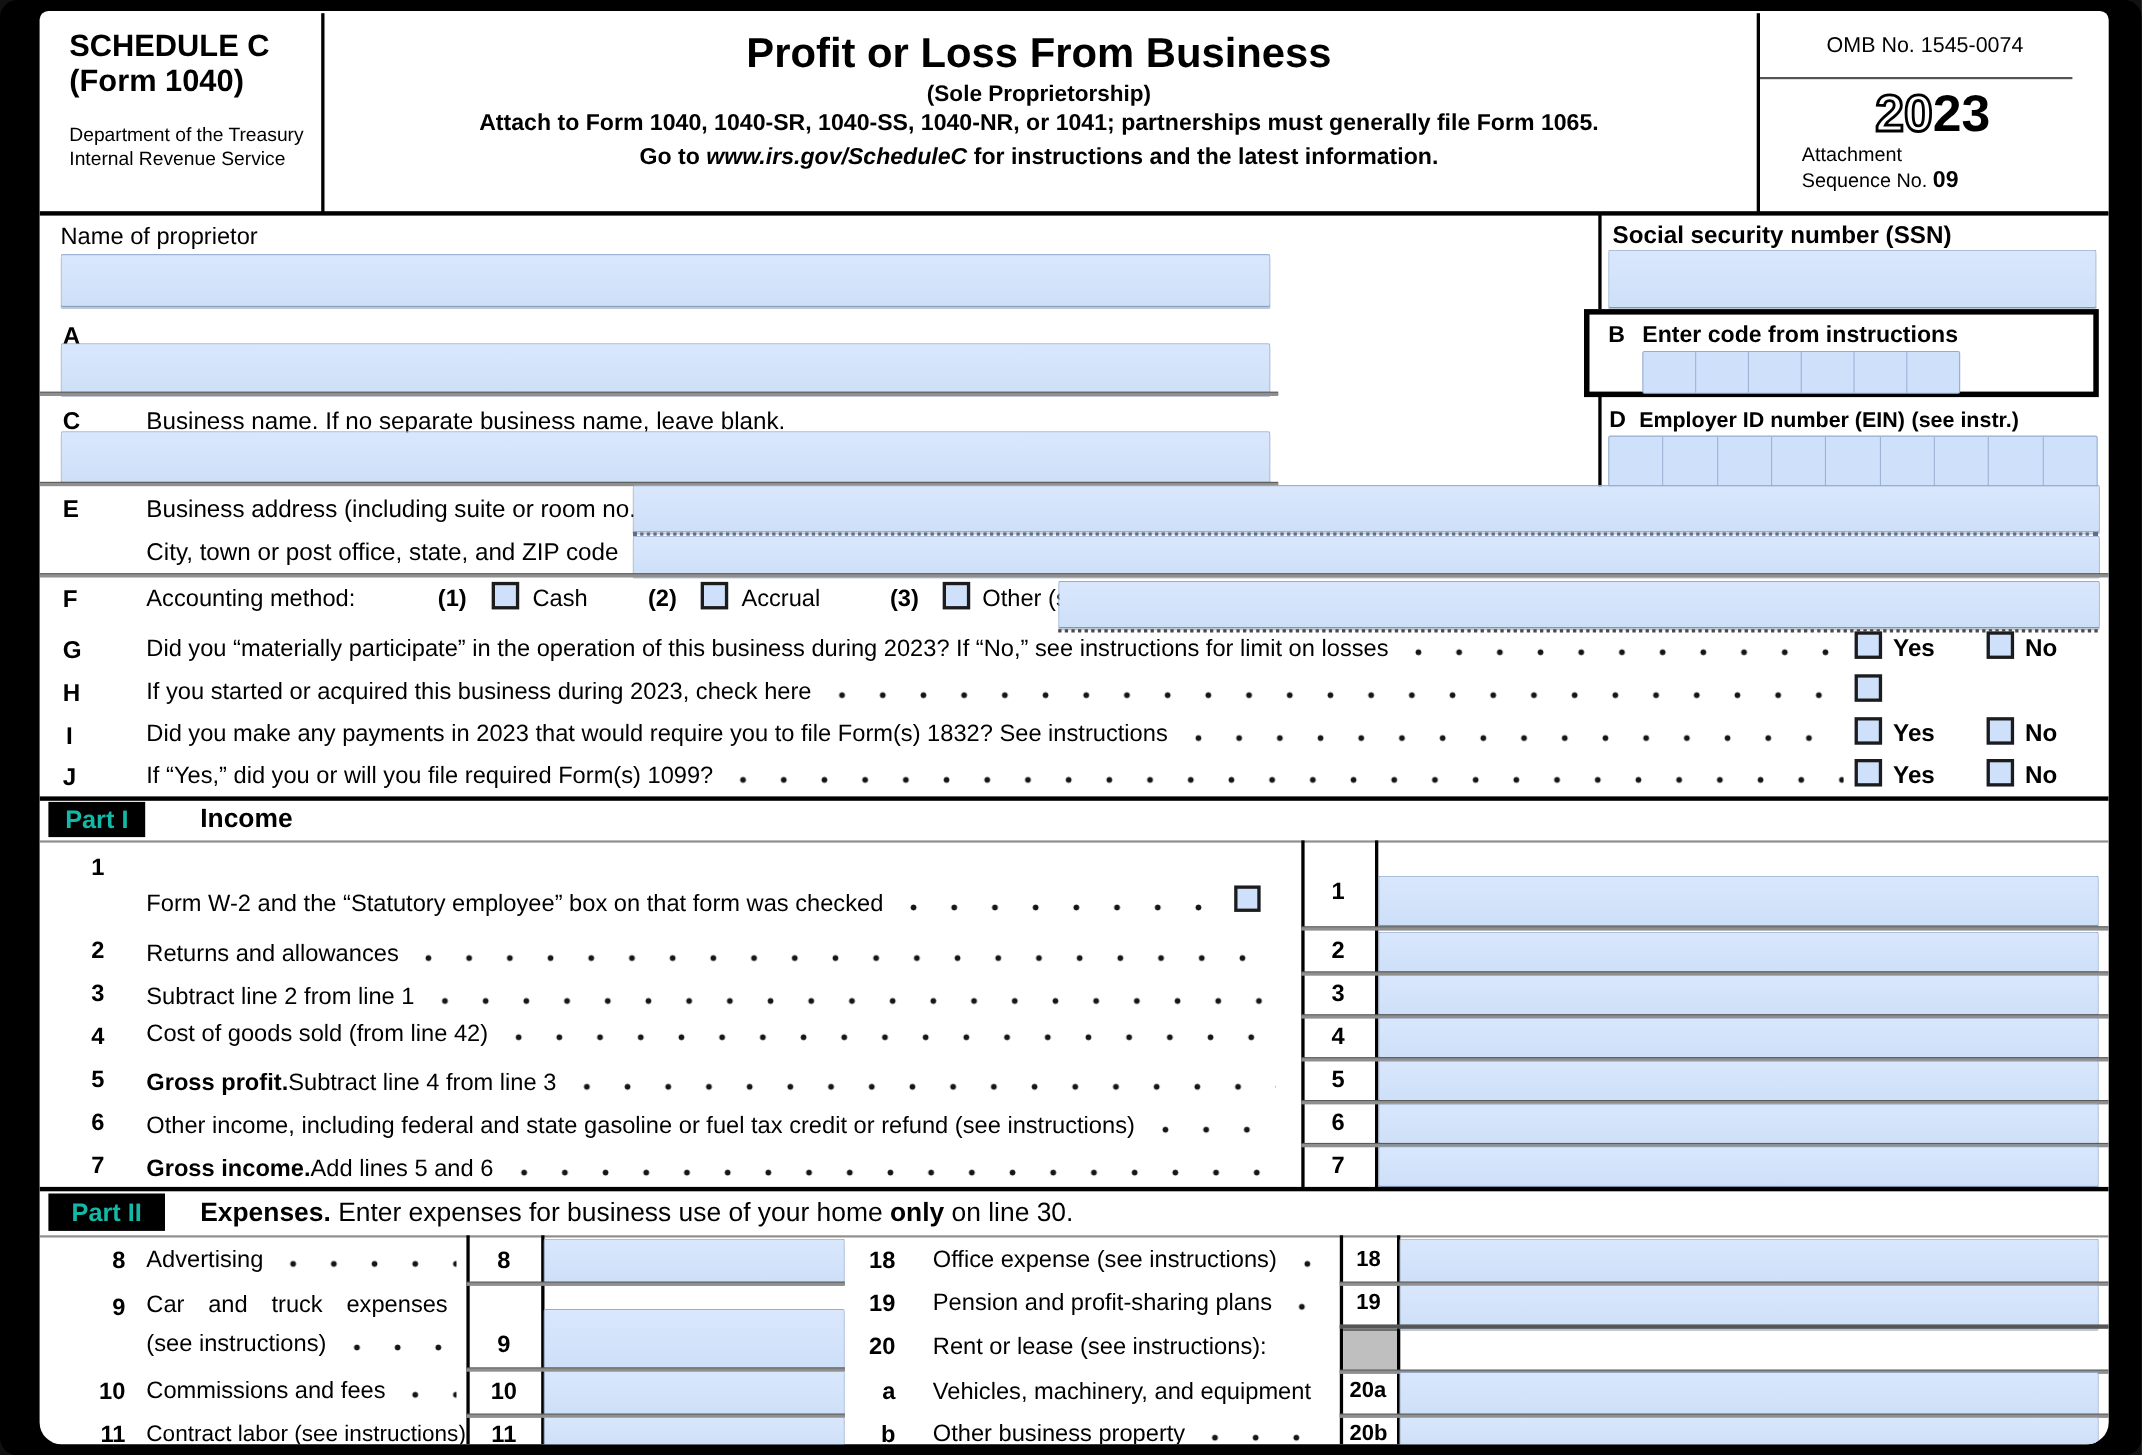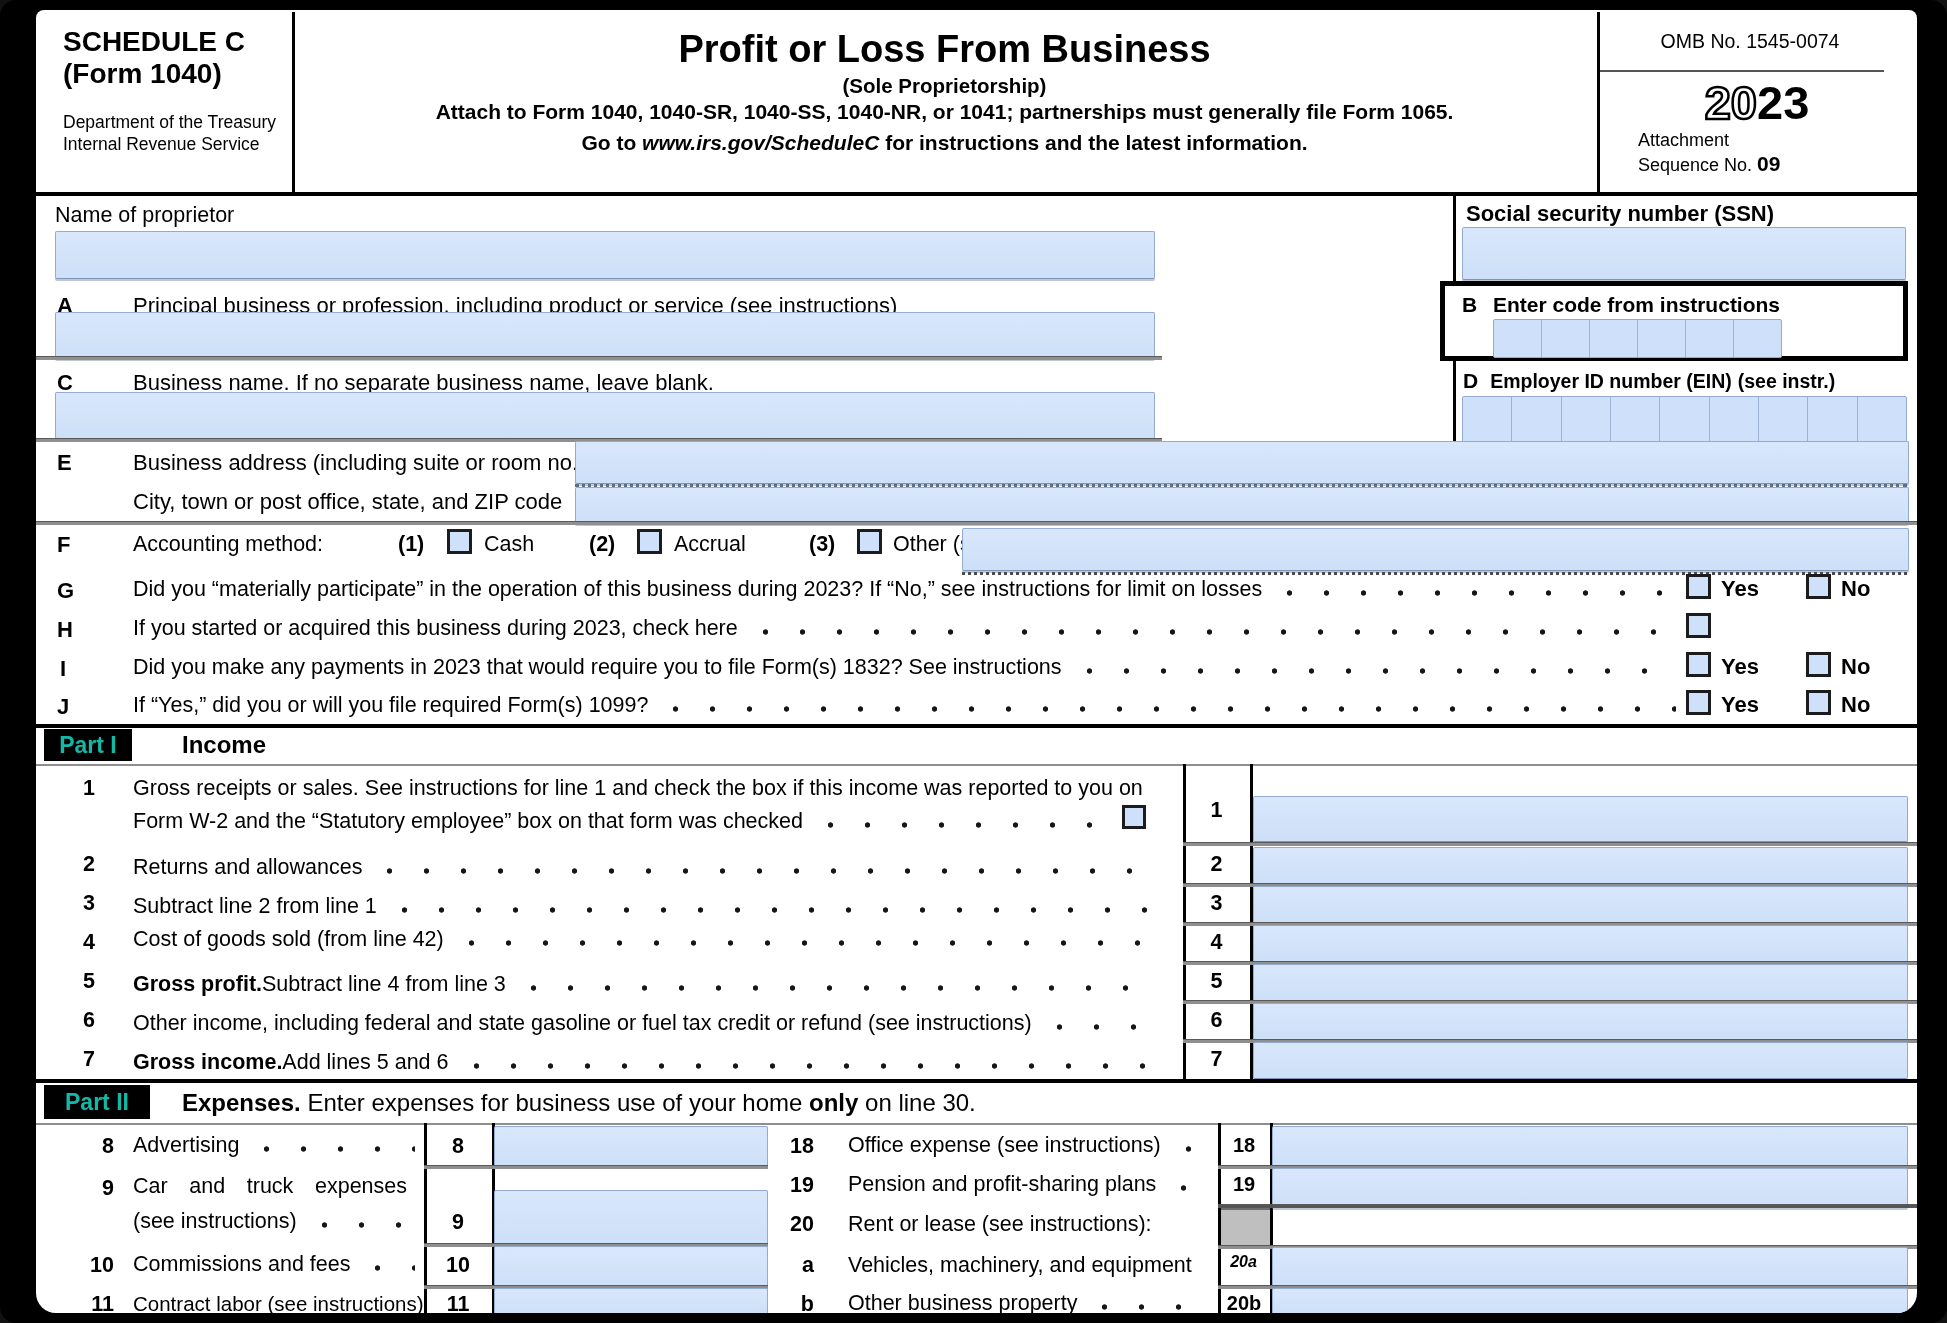--- a/index.html
+++ b/index.html
@@ -56,21 +56,20 @@
 
    <div class="hblack" style="left:36px;top:192px;width:1881px;height:3.5px;"></div>
 
    <div class="t" style="left:55px;top:203px;">Name of proprietor</div>
    <div class="vline" style="left:1453px;top:195px;height:89px;"></div>
    <div class="t b" style="left:1466px;top:201px;font-size:22px;">Social security number (SSN)</div>
    <div class="field" style="left:55px;top:231px;width:1098px;height:46px;"></div>
    <div class="field" style="left:1462px;top:227px;width:442px;height:51px;"></div>
 
    <div class="t b" style="left:57px;top:293px;font-size:22px;">A</div>
-   <div class="t" style="left:133px;top:293px;font-size:22px;">Principal business or profession, including product or service (see instructions)</div>
    <div class="field" style="left:55px;top:312px;width:1098px;height:45px;"></div>
    <div class="hsep" style="left:36px;top:357px;width:1126px;"></div>
 
    <div style="position:absolute;left:1440px;top:281px;width:468px;height:80px;border:5px solid #000;box-sizing:border-box;background:#fff;">
      <span class="t b" style="left:17px;top:7px;font-size:21px;">B</span>
      <span class="t b" style="left:48px;top:7px;font-size:21px;">Enter code from instructions</span>
    </div>
    <div class="segfield" style="left:1493px;top:319px;width:287px;height:37px;">
      <div class="seg"></div>
           <div class="seg"></div>
@@ -158,21 +157,20 @@
    <div class="t b" style="left:1841px;top:692px;font-size:22px;">No</div>
 
    <div class="hblack" style="left:36px;top:724px;width:1881px;height:3.5px;"></div>
    <div class="partbox" style="left:44px;top:729px;width:88px;height:32px;">Part I</div>
    <div class="t b" style="left:182px;top:731px;font-size:24px;">Income</div>
    <div class="hsep" style="left:36px;top:764px;width:1881px;height:2px;box-shadow:none;"></div>
    <div class="vline" style="left:1183px;top:764px;height:318px;"></div>
    <div class="vline" style="left:1250px;top:764px;height:318px;"></div>
 
    <div class="numcell" style="left:83px;top:776px;width:30px;text-align:left;">1</div>
-   <div class="t" style="left:133px;top:776px;">Gross receipts or sales. See instructions for line 1 and check the box if this income was reported to you on</div>
    <div class="fl" style="left:133px;top:806px;width:977px;">
           <span>Form W-2 and the “Statutory employee” box on that form was checked</span>
           <span class="lead"></span>
         </div>
    <div class="cb" style="left:1122px;top:805px;width:24px;height:24px;"></div>
    <div class="numcell" style="left:1183px;top:798px;width:67px;">1</div>
    <div class="field" style="left:1253px;top:796px;width:653px;height:44px;"></div>
    <div class="hsep" style="left:1183px;top:843px;width:734px;height:2.5px;"></div>
 
    <div class="fl" style="left:133px;top:852px;width:1027px;">
@@ -293,21 +291,21 @@
    <div class="field" style="left:1272px;top:1168px;width:634px;height:38px;"></div>
    <div class="hsep" style="left:1218px;top:1205px;width:699px;height:3px;background:#555;"></div>
 
    <div class="numcell" style="left:770px;top:1212px;width:44px;text-align:right;">20</div>
    <div class="t" style="left:848px;top:1212px;">Rent or lease (see instructions):</div>
    <div class="graycell" style="left:1220.5px;top:1208px;width:49.5px;height:38px;"></div>
    <div class="hsep" style="left:1218px;top:1246px;width:699px;height:2.5px;"></div>
 
    <div class="numcell" style="left:770px;top:1253px;width:44px;text-align:right;">a</div>
    <div class="t" style="left:848px;top:1253px;">Vehicles, machinery, and equipment</div>
-   <div class="numcell" style="left:1218px;top:1253px;width:51px;font-size:16px;font-style:italic;">20a</div>
+   <div class="numcell" style="left:1218px;top:1253px;width:51px;font-size:20px;">20a</div>
    <div class="field" style="left:1272px;top:1247px;width:634px;height:38px;"></div>
    <div class="hsep" style="left:1218px;top:1286px;width:699px;height:2.5px;"></div>
 
    <div class="numcell" style="left:770px;top:1292px;width:44px;text-align:right;">b</div>
    <div class="fl" style="left:848px;top:1288px;width:362px;">
           <span>Other business property</span>
           <span class="lead"></span>
         </div>
    <div class="numcell" style="left:1218px;top:1292px;width:52px;font-size:20px;">20b</div>
    <div class="field" style="left:1272px;top:1288px;width:634px;height:25px;"></div>

